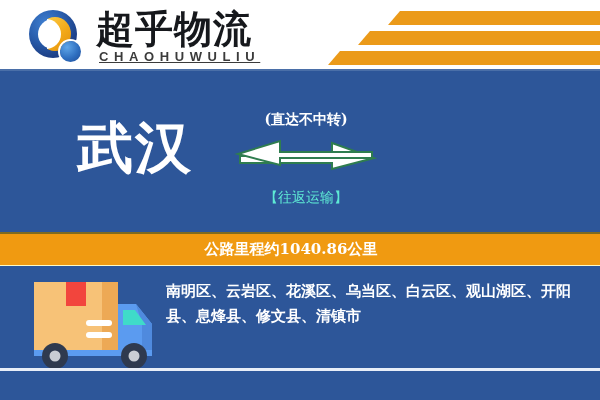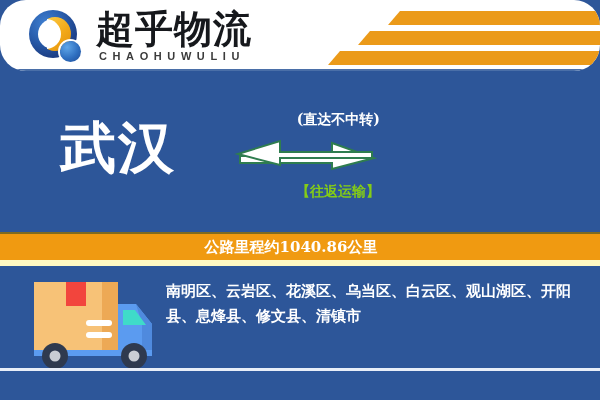--- a/index.html
+++ b/index.html
@@ -9,21 +9,21 @@
     background:#ffffff;
   }
   #banner{
     position:relative;width:600px;height:400px;overflow:hidden;
     background:#2d5699;
   }
 
   
   .header{
     position:absolute;left:0;top:0;width:600px;height:71px;
-    background:#ffffff;overflow:hidden;border-radius:26px;
+    background:#ffffff;overflow:hidden;
   }
   .header-rule{
     position:absolute;left:0;top:69px;width:600px;height:2px;
     background:#4a6fa8;
   }
 
   
   .logo-mark{
     position:absolute;left:27px;top:10px;width:62px;height:55px;
   }
@@ -59,22 +59,22 @@
   
   .logo-cn{
     position:absolute;left:96px;top:8px;
     font-family:"DejaVu Serif","Liberation Serif",serif;
     font-weight:bold;font-size:38px;line-height:42px;color:#16181c;
     letter-spacing:1px;white-space:nowrap;
   }
   .logo-en{
     position:absolute;left:99px;top:50px;
     font-family:"Liberation Sans","DejaVu Sans",sans-serif;
-    font-weight:bold;font-size:11px;line-height:13px;color:#3b3b3b;
-    letter-spacing:5.6px;white-space:nowrap;
+    font-weight:bold;font-size:13px;line-height:13px;color:#3b3b3b;
+    letter-spacing:5.6px;white-space:nowrap;text-decoration:underline;
   }
 
   
   .stripe{
     position:absolute;height:14px;background:#eb9a19;
   }
   .stripe.s1{top:11px;left:388px;width:215px;
     clip-path:polygon(12px 0, 100% 0, 100% 100%, 0 100%);}
   .stripe.s2{top:31px;left:358px;width:245px;
     clip-path:polygon(12px 0, 100% 0, 100% 100%, 0 100%);}
@@ -83,50 +83,50 @@
 
   
   .route{
     position:absolute;left:0;top:71px;width:600px;height:161px;
     background:#2d5699;
   }
   .city{
     position:absolute;top:40px;
     font-family:"DejaVu Serif","Liberation Serif",serif;
     font-weight:bold;font-size:56px;line-height:72px;color:#ffffff;
-    white-space:nowrap;letter-spacing:2px;
+    white-space:nowrap;letter-spacing:2px;margin-left:17px;
   }
   .city.left{left:60px;}
   .city.right{left:388px;}
 
   .mid{
     position:absolute;left:232px;top:38px;width:148px;height:110px;
-    text-align:right;
+    text-align:center;
   }
   .mid-top{
     font-family:"DejaVu Serif","Liberation Serif",serif;
     font-size:14px;line-height:20px;color:#ffffff;white-space:nowrap;
     font-weight:bold;
   }
   .mid-bot{
     font-family:"DejaVu Serif","Liberation Serif",serif;
-    font-size:14px;line-height:20px;color:#84cc16;white-space:nowrap;
-    font-weight:bold;margin-top:9px;
+    font-size:14px;line-height:20px;color:#5eead4;white-space:nowrap;
+    font-weight:normal;margin-top:15px;
   }
   .arrow-wrap{
     position:relative;width:148px;height:40px;margin-top:3px;
   }
   .arrow-svg{display:block;}
 
   
   .infobar{
     position:absolute;left:0;top:232px;width:600px;height:34px;
     background:#f09a11;
     border-top:2px solid #7d6a22;
-    border-bottom:6px solid #fef9c3;
+    border-bottom:1px solid #fef9c3;
     box-sizing:border-box;
     display:flex;align-items:center;justify-content:center;
   }
   .infobar-text{
     font-family:"DejaVu Serif","Liberation Serif",serif;
     font-weight:bold;font-size:15px;color:#ffffff;white-space:nowrap;
   }
   .infobar-gap{display:inline-block;width:18px;}
 
   

